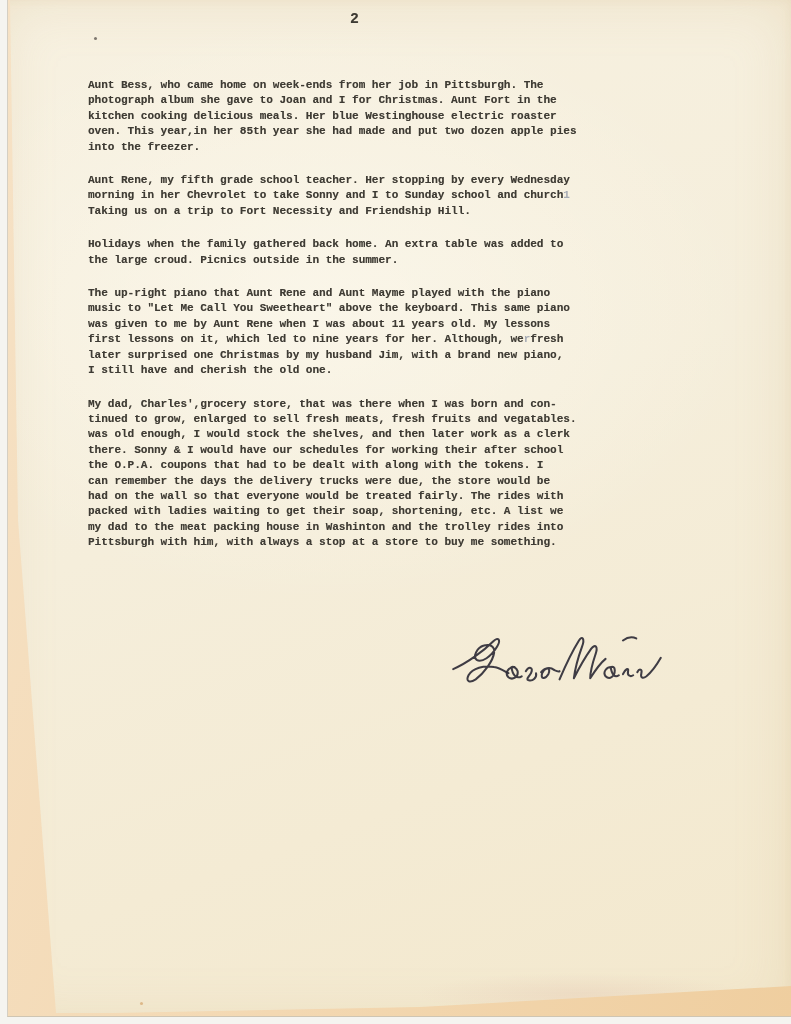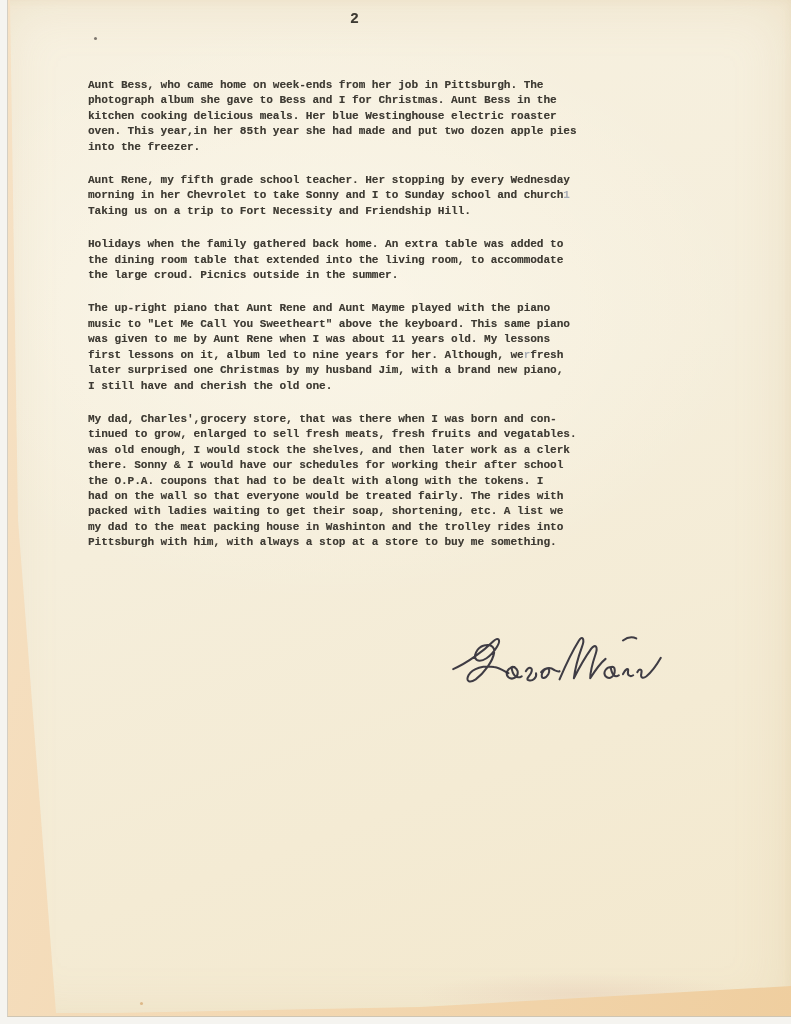--- a/index.html
+++ b/index.html
@@ -53,49 +53,49 @@
 <body>
 
 <div class="under-page"></div>
 
 <div class="paper">
   <div class="page-number">2</div>
 
   <div class="typed-body">
       <div class="paragraph">
         <div class="typed-line"><span>Aunt Bess, who came home on week-ends from her job in Pittsburgh. The</span></div>
-        <div class="typed-line"><span>photograph album she gave to Bess and I for Christmas. Aunt Bess in the</span></div>
+        <div class="typed-line"><span>photograph album she gave to Joan and I for Christmas. Aunt Fort in the</span></div>
         <div class="typed-line"><span>kitchen cooking delicious meals. Her blue Westinghouse electric roaster</span></div>
         <div class="typed-line"><span>oven. This year,in her 85th year she had made and put two dozen apple pies</span></div>
         <div class="typed-line"><span>into the freezer.</span></div>
       </div>
       <div class="paragraph">
         <div class="typed-line"><span>Aunt Rene, my fifth grade school teacher. Her stopping by every Wednesday</span></div>
         <div class="typed-line"><span>morning in her Chevrolet to take Sonny and I to Sunday school and church</span><span class="faint">1</span></div>
         <div class="typed-line"><span>Taking us on a trip to Fort Necessity and Friendship Hill.</span></div>
       </div>
       <div class="paragraph">
         <div class="typed-line"><span>Holidays when the family gathered back home. An extra table was added to</span></div>
-        <div class="typed-line"><span>the dining room table that extended into the living room, to accommodate</span></div>
         <div class="typed-line"><span>the large croud. Picnics outside in the summer.</span></div>
       </div>
       <div class="paragraph">
         <div class="typed-line"><span>The up-right piano that Aunt Rene and Aunt Mayme played with the piano</span></div>
         <div class="typed-line"><span>music to "Let Me Call You Sweetheart" above the keyboard. This same piano</span></div>
         <div class="typed-line"><span>was given to me by Aunt Rene when I was about 11 years old. My lessons</span></div>
-        <div class="typed-line"><span>first lessons on it, album led to nine years for her. Although, we</span><span class="faint">r</span><span>fresh</span></div>
+        <div class="typed-line"><span>first lessons on it, which led to nine years for her. Although, we</span><span class="faint">r</span><span>fresh</span></div>
         <div class="typed-line"><span>later surprised one Christmas by my husband Jim, with a brand new piano,</span></div>
         <div class="typed-line"><span>I still have and cherish the old one.</span></div>
       </div>
       <div class="paragraph">
         <div class="typed-line"><span>My dad, Charles',grocery store, that was there when I was born and con-</span></div>
         <div class="typed-line"><span>tinued to grow, enlarged to sell fresh meats, fresh fruits and vegatables.</span></div>
         <div class="typed-line"><span>was old enough, I would stock the shelves, and then later work as a clerk</span></div>
         <div class="typed-line"><span>there. Sonny &amp; I would have our schedules for working their after school</span></div>
         <div class="typed-line"><span>the O.P.A. coupons that had to be dealt with along with the tokens. I</span></div>
+        <div class="typed-line"><span>can remember the days the delivery trucks were due, the store would be</span></div>
         <div class="typed-line"><span>had on the wall so that everyone would be treated fairly. The rides with</span></div>
         <div class="typed-line"><span>packed with ladies waiting to get their soap, shortening, etc. A list we</span></div>
         <div class="typed-line"><span>my dad to the meat packing house in Washinton and the trolley rides into</span></div>
         <div class="typed-line"><span>Pittsburgh with him, with always a stop at a store to buy me something.</span></div>
       </div>
     </div>
 
   <svg class="signature" viewBox="0 0 220 62" aria-hidden="false">
     <title>Rose Marie</title>
     <path d="M8,36 C22,30 38,18 47,9 C52,4 55,7 51,14 C45,24 36,30 31,27 C27,24 31,15 38,13 C44,11 49,14 48,20 C47,28 38,40 30,46 C24,50 20,48 23,42 C27,35 38,32 48,34 C54,35 58,38 62,40"></path>

